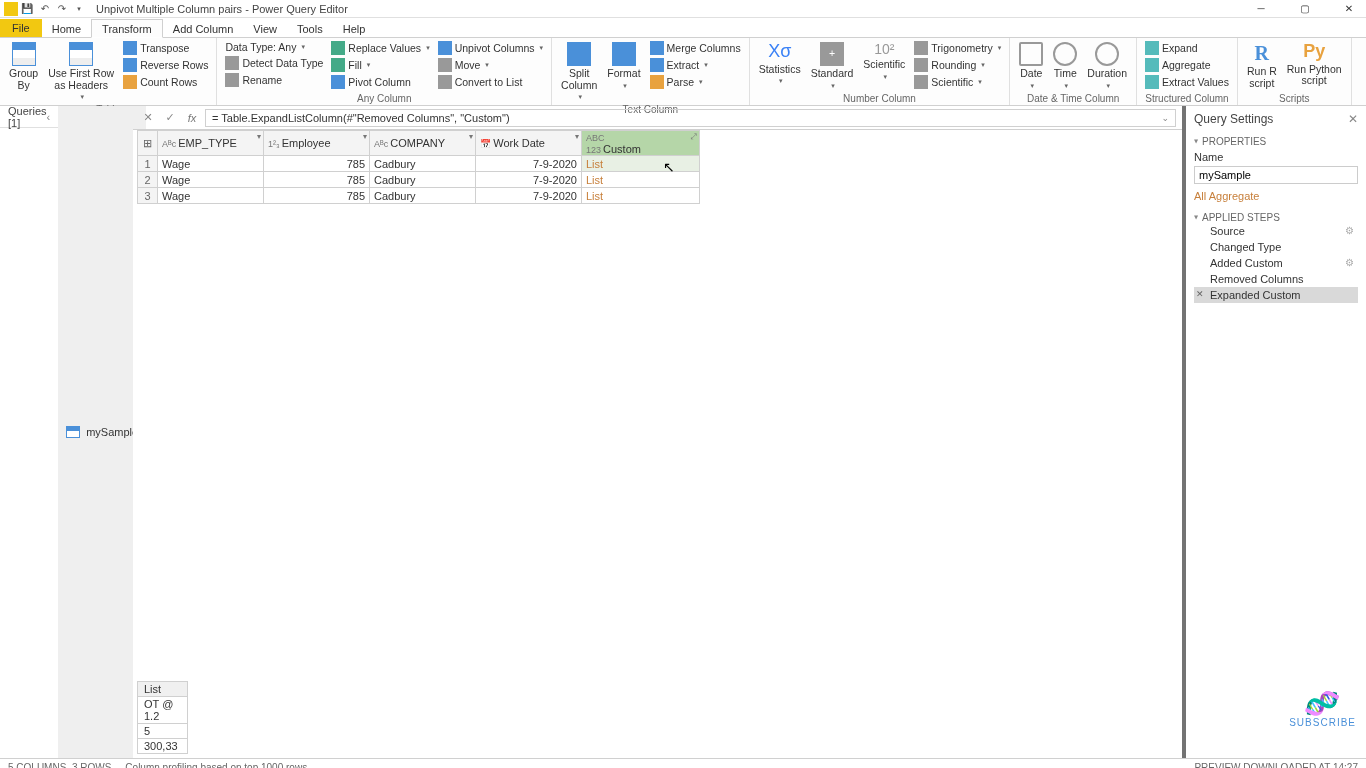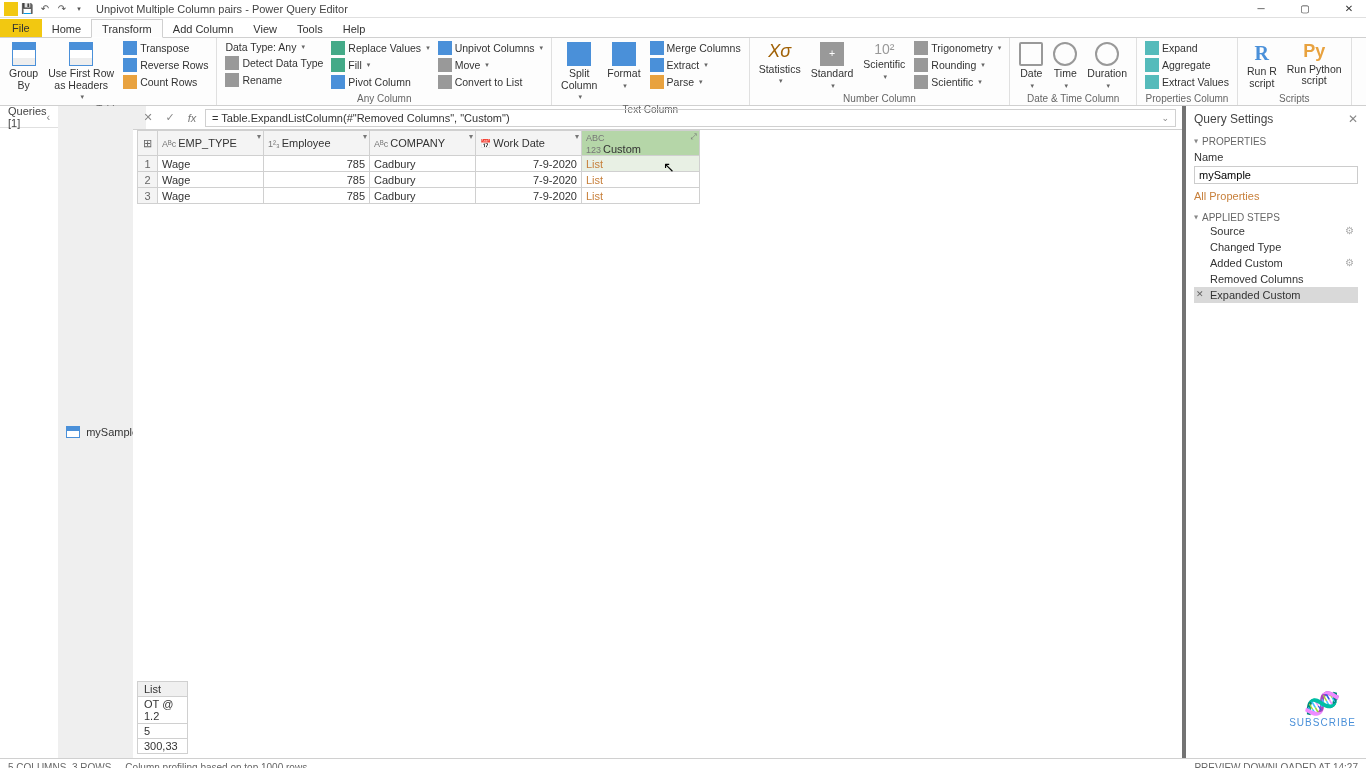--- a/index.html
+++ b/index.html
@@ -233,21 +233,21 @@
             <span>Parse</span>
           </div>
       </div>
     </div>
     <div class="rgroup-label">Text Column</div>
   </div>
 
   <div class="rgroup">
     <div class="rgroup-body">
       <div class="bigbtn drop">
-          <span style="font-size:18px;color:#a16207;font-style:italic;">Xσ</span>
+          <span style="font-size:18px;color:#3b82f6;">Xσ</span>
           <span>Statistics</span>
         </div>
       <div class="bigbtn drop">
           <span class="icn i-gray" style="display:flex;align-items:center;justify-content:center;color:#fff;">+</span>
           <span>Standard</span>
         </div>
       <div class="bigbtn drop">
           <span style="font-size:14px;color:#999;">10²</span>
           <span>Scientific</span>
         </div>
@@ -297,21 +297,21 @@
         <div class="smallbtn">
             <span class="icn i-teal"></span>
             <span>Aggregate</span>
           </div>
         <div class="smallbtn">
             <span class="icn i-teal"></span>
             <span>Extract Values</span>
           </div>
       </div>
     </div>
-    <div class="rgroup-label">Properties Column</div>
+    <div class="rgroup-label">Structured Column</div>
   </div>
 
   <div class="rgroup">
     <div class="rgroup-body">
       <div class="bigbtn">
           <span class="r-letter">R</span>
           <span style="white-space:pre;">Run R
 script</span>
         </div>
       <div class="bigbtn">
@@ -412,21 +412,21 @@
   </div>
 
   <div class="settings">
     <div class="settings-hdr">
       <span>Query Settings</span>
       <span class="close">✕</span>
     </div>
     <div class="section-title">PROPERTIES</div>
     <div style="font-size:11px;margin-top:4px;">Name</div>
     <input class="name-input" value="mySample" style="">
-    <a class="all-props">All Properties</a>
+    <a class="all-props">All Aggregate</a>
     <div class="section-title">APPLIED STEPS</div>
     <div class="step">
         <span>Source</span>
         <span class="gear">⚙</span>
       </div>
     <div class="step">
         <span>Changed Type</span>
       </div>
     <div class="step">
         <span>Added Custom</span>

